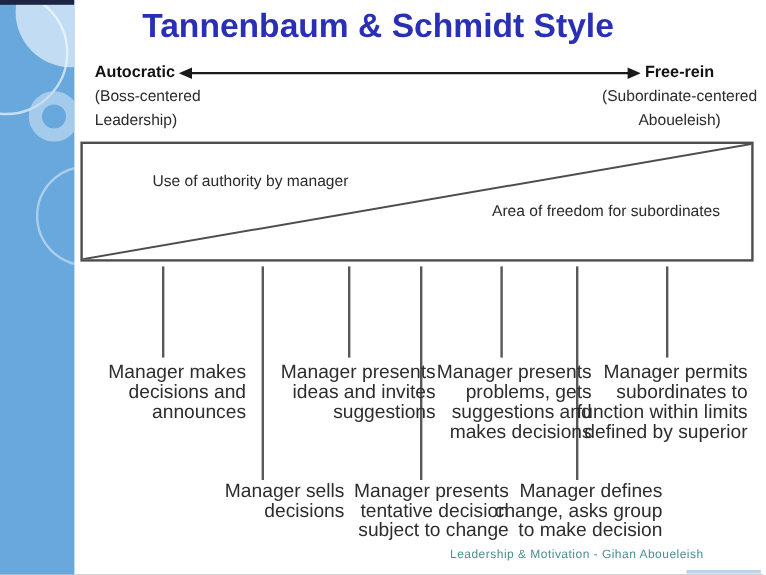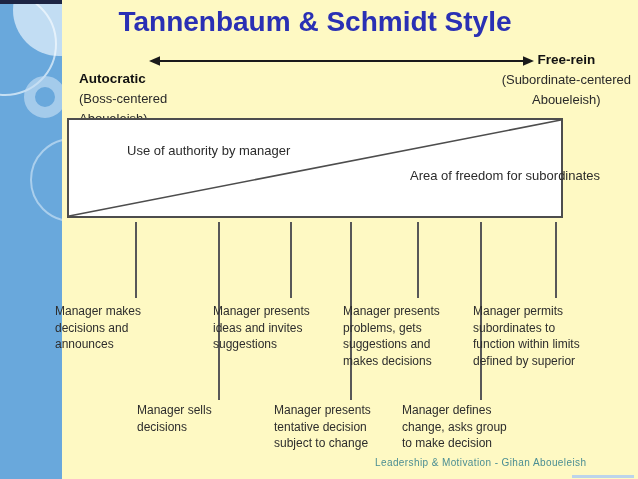--- a/index.html
+++ b/index.html
@@ -8,21 +8,21 @@
     --footer-teal: #4b8e93;
     --ink: #1e1e1e;
     --line: #4d4d4d;
   }
   * { margin: 0; padding: 0; box-sizing: border-box; }
   html, body { background: #888; }
   .slide {
     position: relative;
     width: 638px;
     height: 479px;
-    background: #fef9c3;
+    background: #ffffff;
     overflow: hidden;
     font-family: "Liberation Sans", "DejaVu Sans", sans-serif;
     color: var(--ink);
     margin: 0 auto;
   }
 
   
   .sidebar {
     position: absolute; left: 0; top: 0;
     width: 62px; height: 479px;
@@ -62,40 +62,39 @@
     font-size: 28px; font-weight: bold;
     color: var(--title-blue);
     letter-spacing: 0px;
     white-space: nowrap;
   }
 
   
   .cont-left {
     position: absolute; left: 79px; top: 51px;
     text-align: left;
-    margin-top: 19px;
   }
   .cont-right {
     position: absolute; right: 7px; top: 51px;
     text-align: center;
   }
   .cont-label {
     font-size: 13.5px; font-weight: bold; color: #121212;
     line-height: 17px;
   }
   .cont-sub {
     font-size: 13px; color: #2a2a2a;
     line-height: 20px; white-space: pre-line; margin-top: 2px;
   }
   .arrow-svg { position: absolute; left: 149px; top: 54px; }
 
   
   .af-box {
     position: absolute; left: 67px; top: 118px;
-    width: 496px; height: 100px;
+    width: 561px; height: 100px;
     border: 2px solid var(--line);
     background: #fff;
     text-decoration: underline;
   }
   .af-box svg { position: absolute; left: 0; top: 0; width: 100%; height: 100%; }
   .authority-label {
     position: absolute; left: 58px; top: 23px;
     font-size: 13px; color: #2b2b2b; white-space: nowrap;
   }
   .freedom-label {
@@ -110,22 +109,22 @@
   }
   .tick.short { height: 76px; }
   .tick.long  { height: 178px; }
   .t1 { left: 135px; } .t2 { left: 218px; } .t3 { left: 290px; }
   .t4 { left: 350px; } .t5 { left: 417px; } .t6 { left: 480px; }
   .t7 { left: 555px; }
 
   
   .beh {
     position: absolute; width: 150px;
-    text-align: left;
-    font-size: 12px; line-height: 16.5px;
+    text-align: right;
+    font-size: 16px; line-height: 16.5px;
     color: #2d2d2d;
     white-space: pre-line;
   }
   .beh.row-top { top: 303px; }
   .beh.row-bottom { top: 402px; }
   .b-top-0 { left: 55px; }  .b-top-1 { left: 213px; }
   .b-top-2 { left: 343px; } .b-top-3 { left: 473px; }
   .b-bot-0 { left: 137px; } .b-bot-1 { left: 274px; }
   .b-bot-2 { left: 402px; }
 
@@ -153,21 +152,21 @@
     <div class="ring"></div>
     <div class="circle-outline-sm"></div>
     <div class="topbar"></div>
   </div>
 
   <h1 class="title">Tannenbaum &amp; Schmidt Style</h1>
 
   <div class="cont-left">
     <div class="cont-label">Autocratic</div>
     <div class="cont-sub">(Boss-centered
-Aboueleish)</div>
+Leadership)</div>
   </div>
 
   <svg class="arrow-svg" width="385" height="14" viewBox="0 0 385 14">
     <line x1="9" y1="7" x2="376" y2="7" stroke="#1a1a1a" stroke-width="1.8"></line>
     <polygon points="0,7 11,2.2 11,11.8" fill="#1a1a1a"></polygon>
     <polygon points="385,7 374,2.2 374,11.8" fill="#1a1a1a"></polygon>
   </svg>
 
   <div class="cont-right">
     <div class="cont-label">Free-rein</div>

